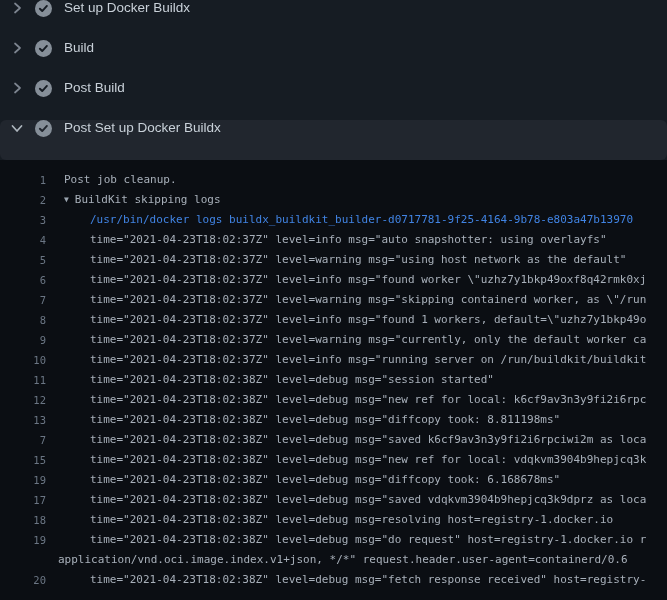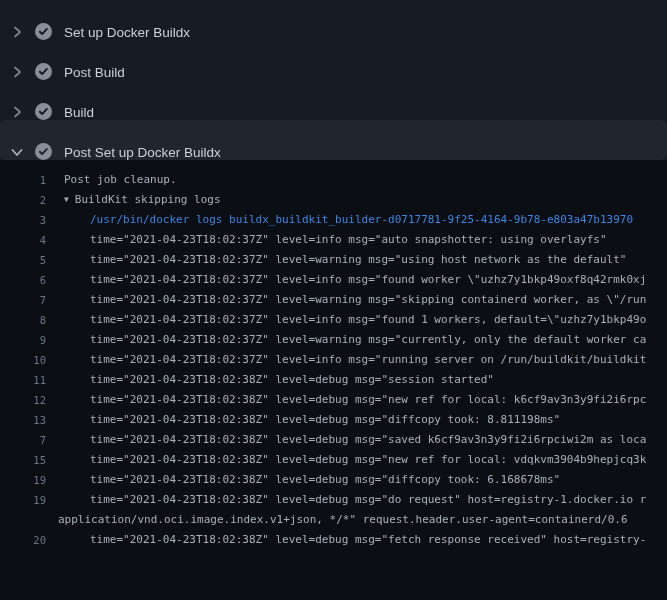--- a/index.html
+++ b/index.html
@@ -9,21 +9,21 @@
   }
   *{box-sizing:border-box}
   html,body{margin:0;padding:0}
   body{
     width:667px;height:600px;overflow:hidden;
     background:var(--bg-steps);
     font-family:"Liberation Sans", sans-serif;
   }
   .steps{background:var(--bg-steps)}
   .step{
-    height:40px;display:flex;align-items:flex-end;
+    height:40px;display:flex;align-items:flex-start;
     padding-left:9px;cursor:pointer;
   }
   .step.expanded{background:var(--bg-expanded);border-radius:6px}
   .chev{width:16px;height:16px;flex:none;display:flex;align-items:center;justify-content:center}
   .check{width:17px;height:17px;flex:none;margin-left:10px;display:flex;align-items:center;justify-content:center}
   .step .label{
     margin-left:12px;color:var(--text-step);font-size:13.5px;
   }
   .logarea{
     background:var(--bg-log);height:440px;overflow:hidden;
@@ -71,36 +71,36 @@
       <svg width="16" height="16" viewBox="0 0 16 16">
           <path d="M6 3.5l5 4.5-5 4.5" fill="none" stroke="#7d8590" stroke-width="1.7" stroke-linecap="round" stroke-linejoin="round"></path>
         </svg>
     </span>
     <span class="check">
       <svg width="17" height="17" viewBox="0 0 16 16">
           <circle cx="8" cy="8" r="8" fill="#868f99"></circle>
           <path d="M4.6 8.2l2.2 2.2 4.4-4.8" fill="none" stroke="#161c23" stroke-width="1.8" stroke-linecap="round" stroke-linejoin="round"></path>
         </svg>
     </span>
+    <span class="label">Build</span>
+  </div>
+
+  <div class="step">
+    <span class="chev">
+      <svg width="16" height="16" viewBox="0 0 16 16">
+          <path d="M6 3.5l5 4.5-5 4.5" fill="none" stroke="#7d8590" stroke-width="1.7" stroke-linecap="round" stroke-linejoin="round"></path>
+        </svg>
+    </span>
+    <span class="check">
+      <svg width="17" height="17" viewBox="0 0 16 16">
+          <circle cx="8" cy="8" r="8" fill="#868f99"></circle>
+          <path d="M4.6 8.2l2.2 2.2 4.4-4.8" fill="none" stroke="#161c23" stroke-width="1.8" stroke-linecap="round" stroke-linejoin="round"></path>
+        </svg>
+    </span>
     <span class="label">Post Build</span>
-  </div>
-
-  <div class="step">
-    <span class="chev">
-      <svg width="16" height="16" viewBox="0 0 16 16">
-          <path d="M6 3.5l5 4.5-5 4.5" fill="none" stroke="#7d8590" stroke-width="1.7" stroke-linecap="round" stroke-linejoin="round"></path>
-        </svg>
-    </span>
-    <span class="check">
-      <svg width="17" height="17" viewBox="0 0 16 16">
-          <circle cx="8" cy="8" r="8" fill="#868f99"></circle>
-          <path d="M4.6 8.2l2.2 2.2 4.4-4.8" fill="none" stroke="#161c23" stroke-width="1.8" stroke-linecap="round" stroke-linejoin="round"></path>
-        </svg>
-    </span>
-    <span class="label">Build</span>
   </div>
 
   <div class="step expanded">
     <span class="chev">
       <svg width="16" height="16" viewBox="0 0 16 16">
           <path d="M3.5 6l4.5 5 4.5-5" fill="none" stroke="#adb5bd" stroke-width="1.7" stroke-linecap="round" stroke-linejoin="round"></path>
         </svg>
     </span>
     <span class="check">
       <svg width="17" height="17" viewBox="0 0 16 16">
@@ -189,21 +189,29 @@
   <div class="lrow">
     <a class="lnum">15</a>
     <div class="ltext ind-group">time="2021-04-23T18:02:38Z" level=debug msg="new ref for local: vdqkvm3904b9hepjcq3k</div>
   </div>
 
   <div class="lrow">
     <a class="lnum">19</a>
     <div class="ltext ind-group">time="2021-04-23T18:02:38Z" level=debug msg="diffcopy took: 6.168678ms"</div>
   </div>
 
-
+  <div class="lrow">
+    <a class="lnum">17</a>
+    <div class="ltext ind-group">time="2021-04-23T18:02:38Z" level=debug msg="saved vdqkvm3904b9hepjcq3k9dprz as loca</div>
+  </div>
+
+  <div class="lrow">
+    <a class="lnum">18</a>
+    <div class="ltext ind-group">time="2021-04-23T18:02:38Z" level=debug msg=resolving host=registry-1.docker.io</div>
+  </div>
 
   <div class="lrow">
     <a class="lnum">19</a>
     <div class="ltext ind-group">time="2021-04-23T18:02:38Z" level=debug msg="do request" host=registry-1.docker.io r</div>
   </div>
 
   <div class="lrow">
     <a class="lnum"></a>
     <div class="ltext ind-cont">application/vnd.oci.image.index.v1+json, */*" request.header.user-agent=containerd/0.6</div>
   </div>

